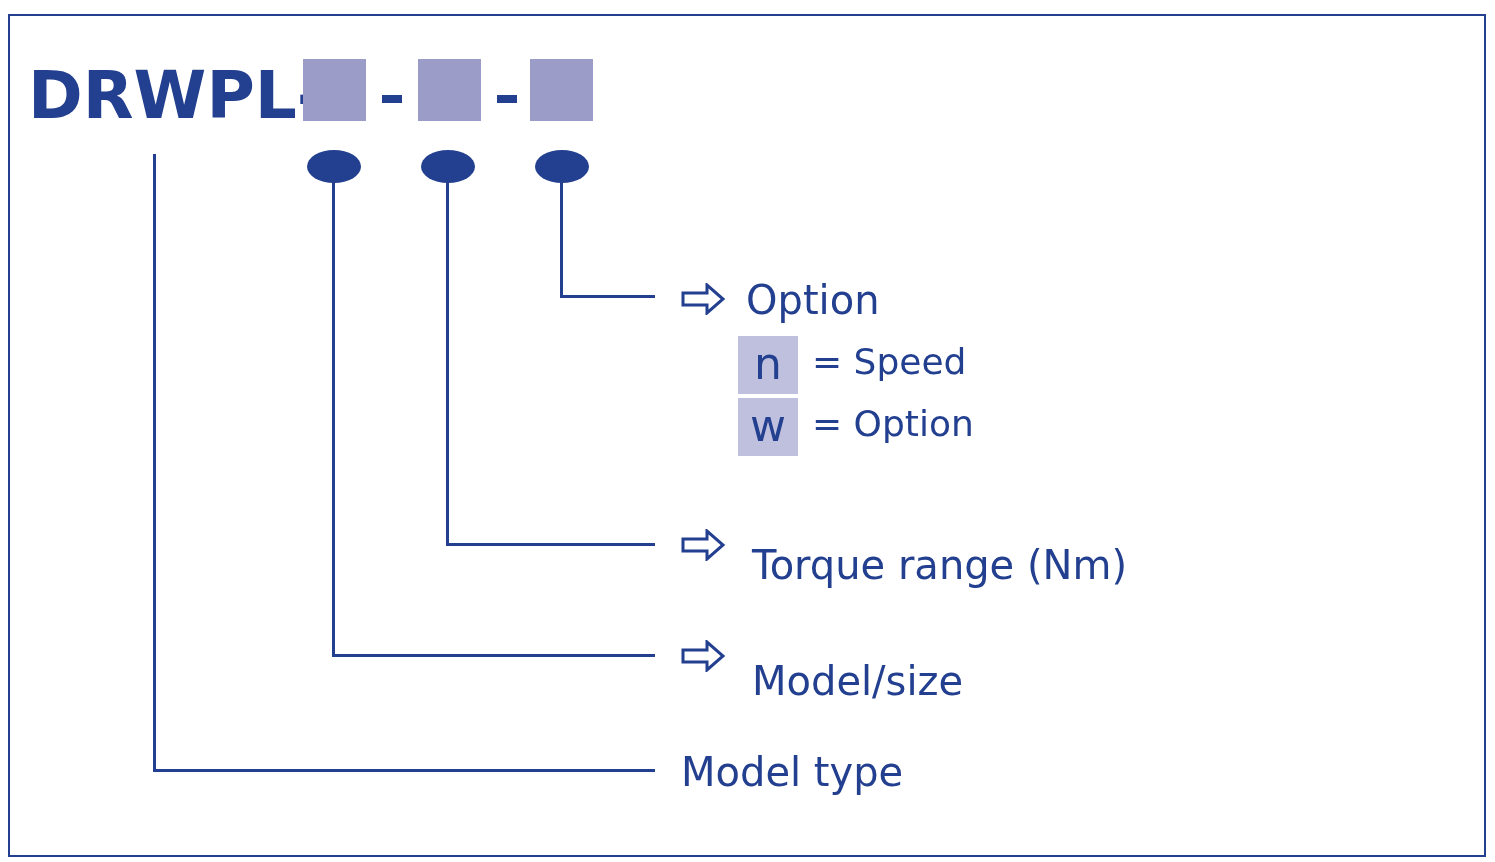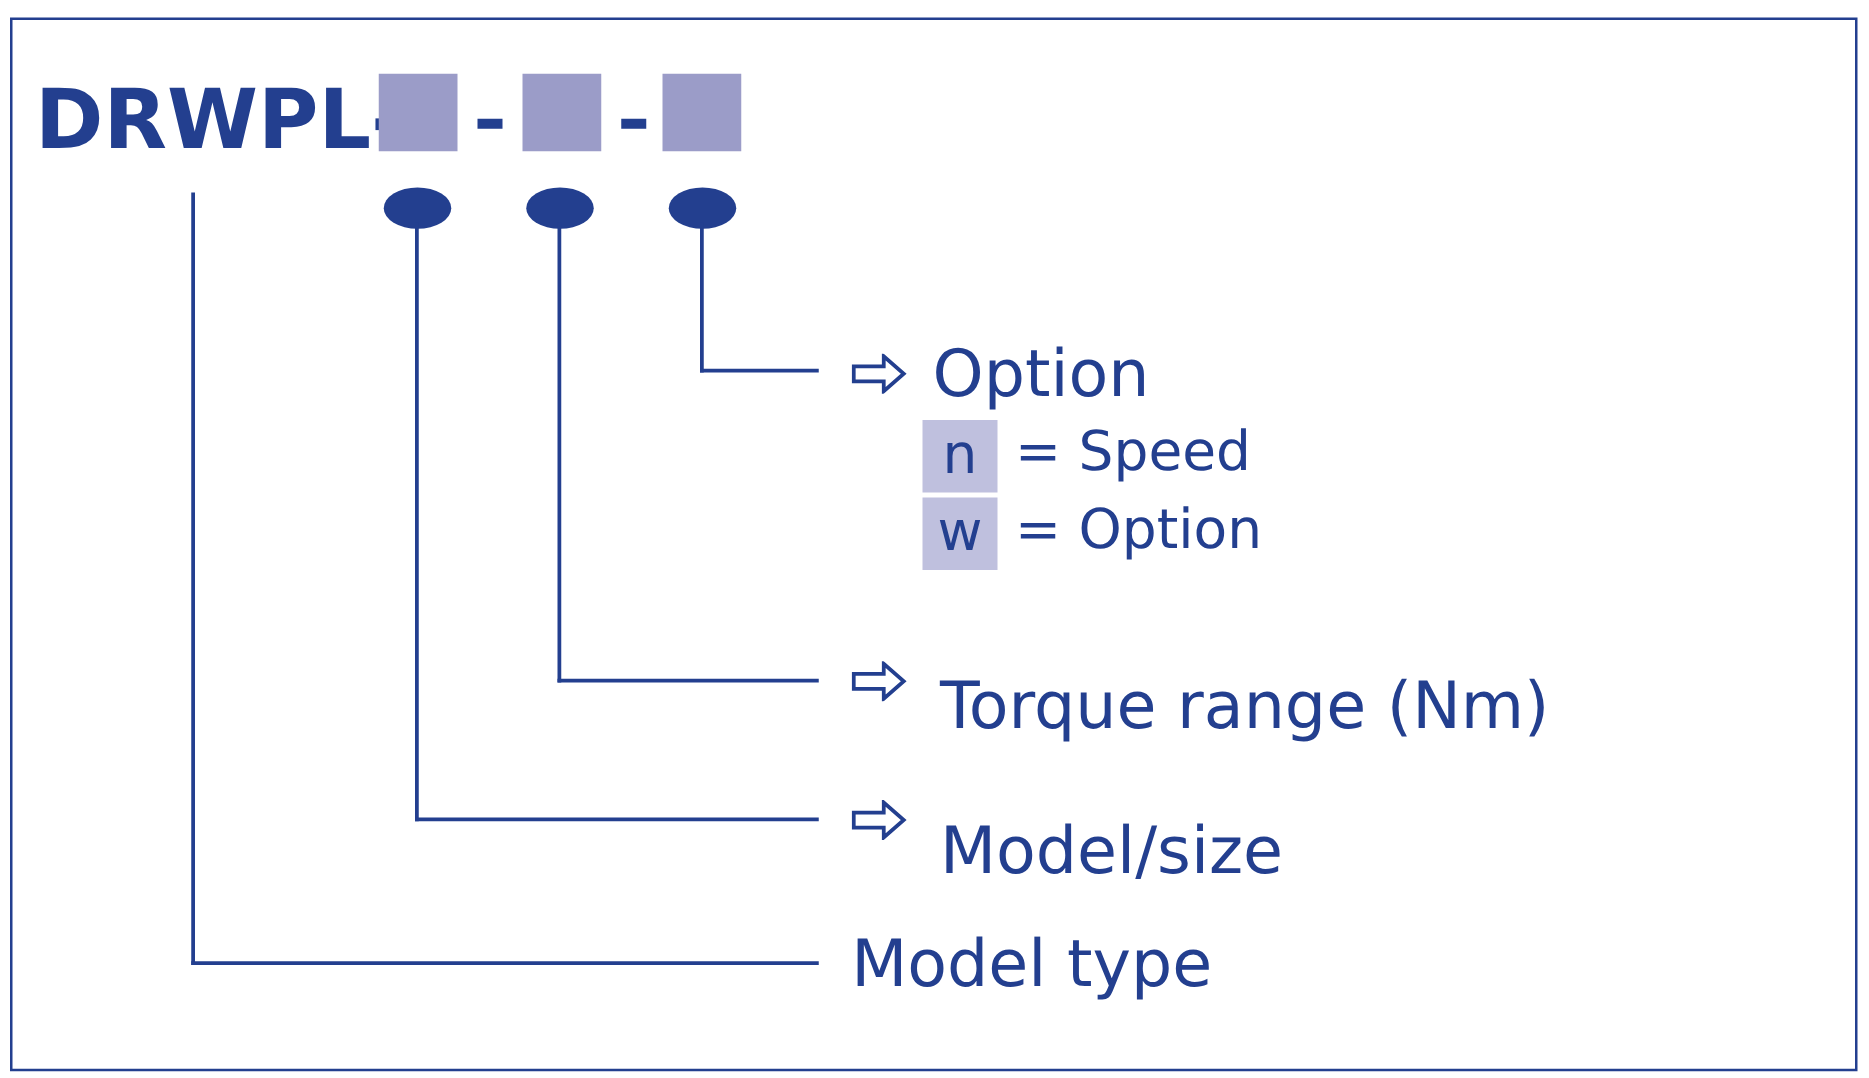--- a/index.html
+++ b/index.html
@@ -7,27 +7,27 @@
          font-family: "Liberation Sans", "DejaVu Sans", sans-serif; color: #233f8f; }
   .frame { position: absolute; left: 8px; top: 14px; width: 1478px; height: 843px;
            border: 2px solid #233f8f; box-sizing: border-box; }
   .code { position: absolute; left: 28px; top: 54px; font-size: 66px; font-weight: bold;
           letter-spacing: 0px; color: #233f8f; line-height: 84px; font-family: "DejaVu Sans", sans-serif; }
   .box { position: absolute; top: 59px; width: 63px; height: 62px; background: #9b9cc8; }
   .dash { position: absolute; top: 95px; width: 20px; height: 8px; background: #233f8f; }
   .dot { position: absolute; top: 150px; width: 54px; height: 33px; border-radius: 50%; background: #233f8f; }
   .vline { position: absolute; width: 3px; background: #233f8f; }
   .hline { position: absolute; height: 3px; background: #233f8f; }
-  .label { position: absolute; font-size: 52px; color: #233f8f; line-height: 52px; white-space: nowrap;
+  .label { position: absolute; font-size: 40px; color: #233f8f; line-height: 52px; white-space: nowrap;
            font-family: "DejaVu Sans", sans-serif; }
   .arrow { position: absolute; width: 46px; height: 32px; }
   .opt-key { position: absolute; left: 738px; width: 60px; height: 58px; background: #bfc0de;
              font-size: 44px; line-height: 56px; text-align: center; color: #233f8f;
              font-family: "DejaVu Sans", sans-serif; }
-  .opt-val { position: absolute; left: 812px; font-size: 44px; line-height: 56px; color: #233f8f;
+  .opt-val { position: absolute; left: 812px; font-size: 36px; line-height: 56px; color: #233f8f;
              font-family: "DejaVu Sans", sans-serif; white-space: nowrap; }
 </style>
 </head>
 <body>
 
 <div class="frame"></div>
 
 <div class="code">DRWPL-</div>
 
 <div class="box" style="left:303px"></div>

